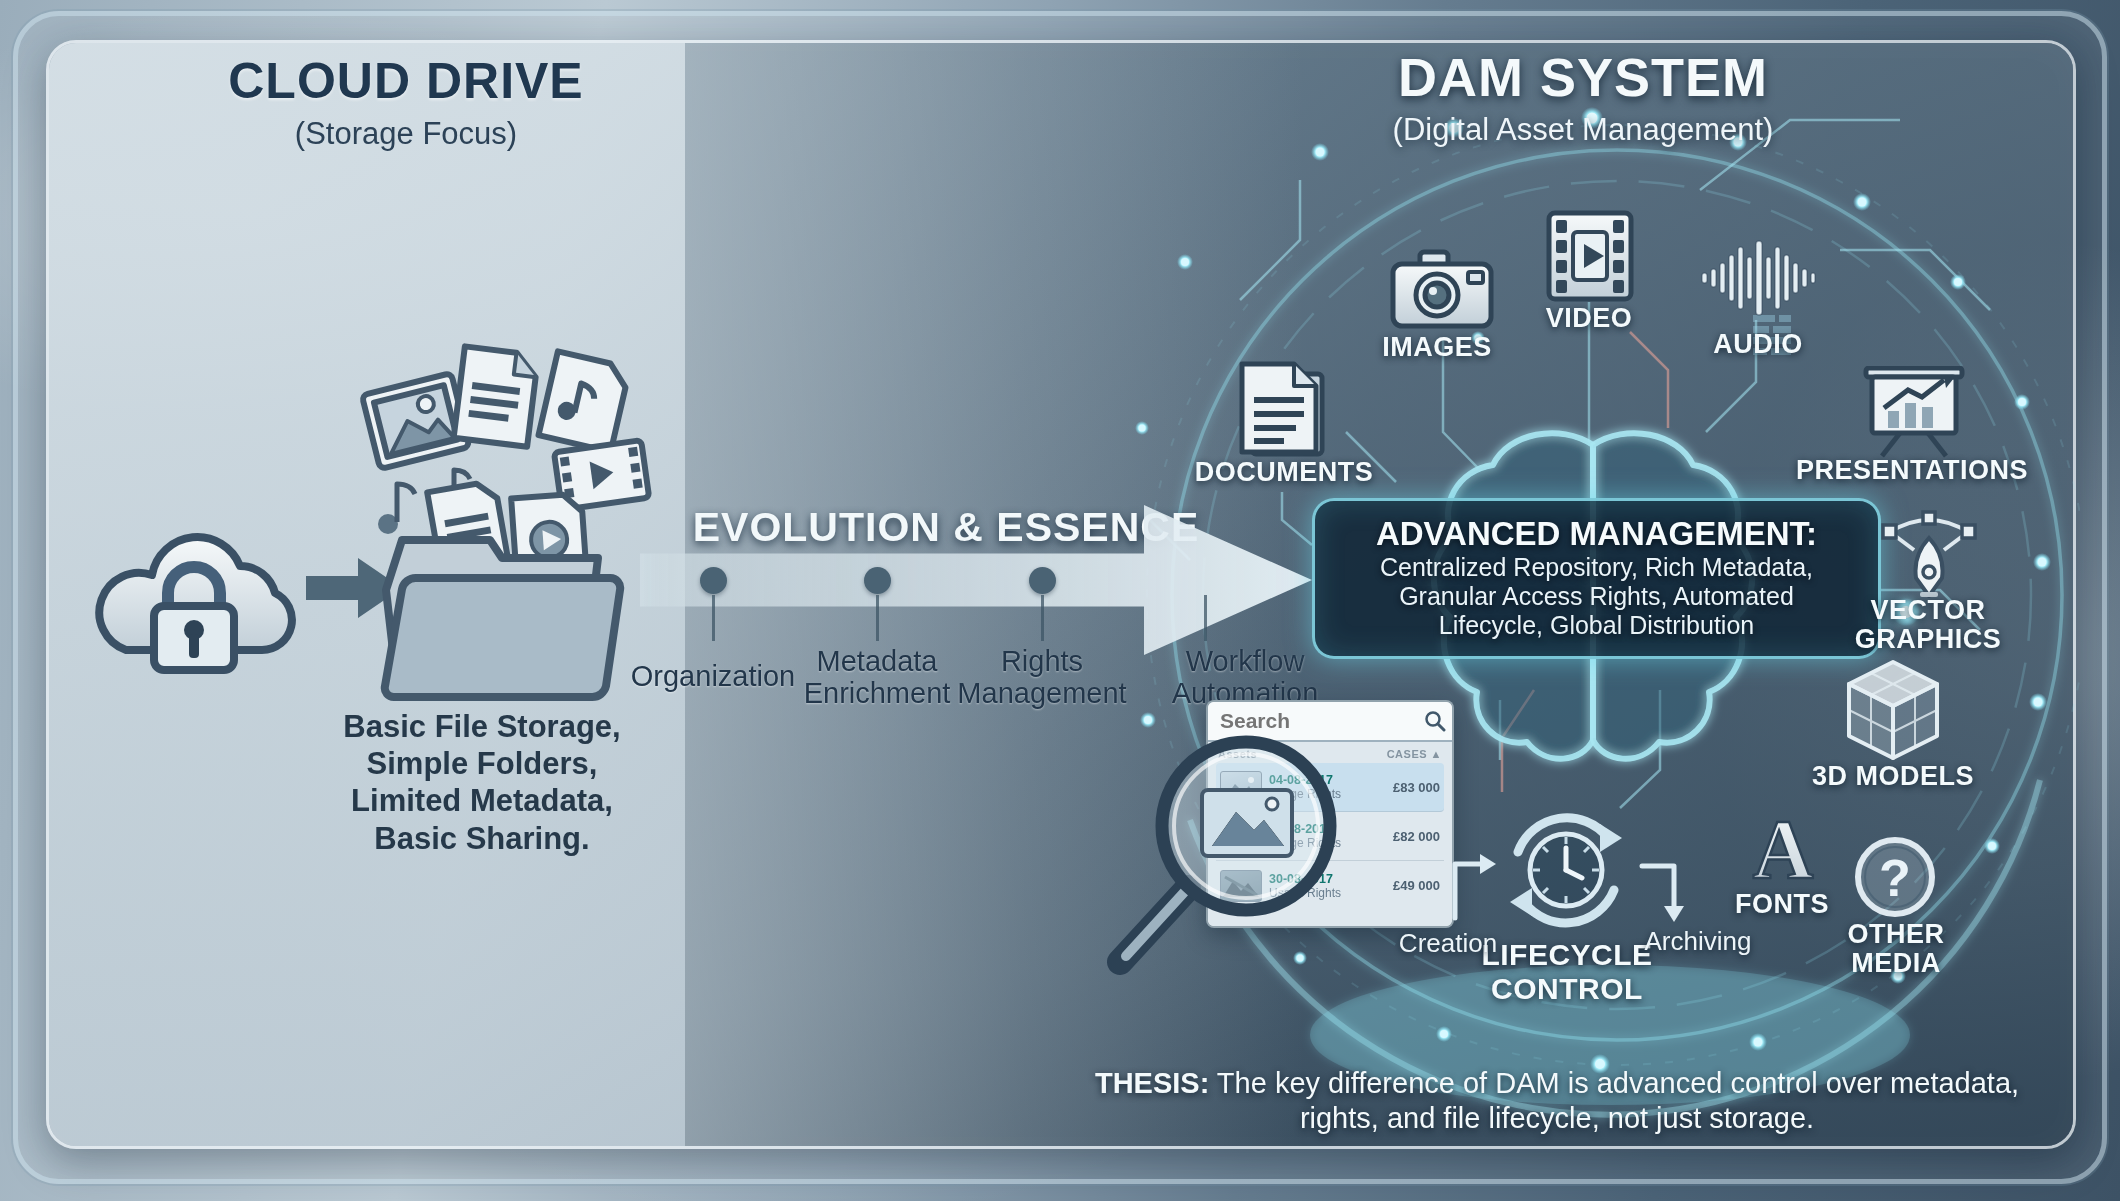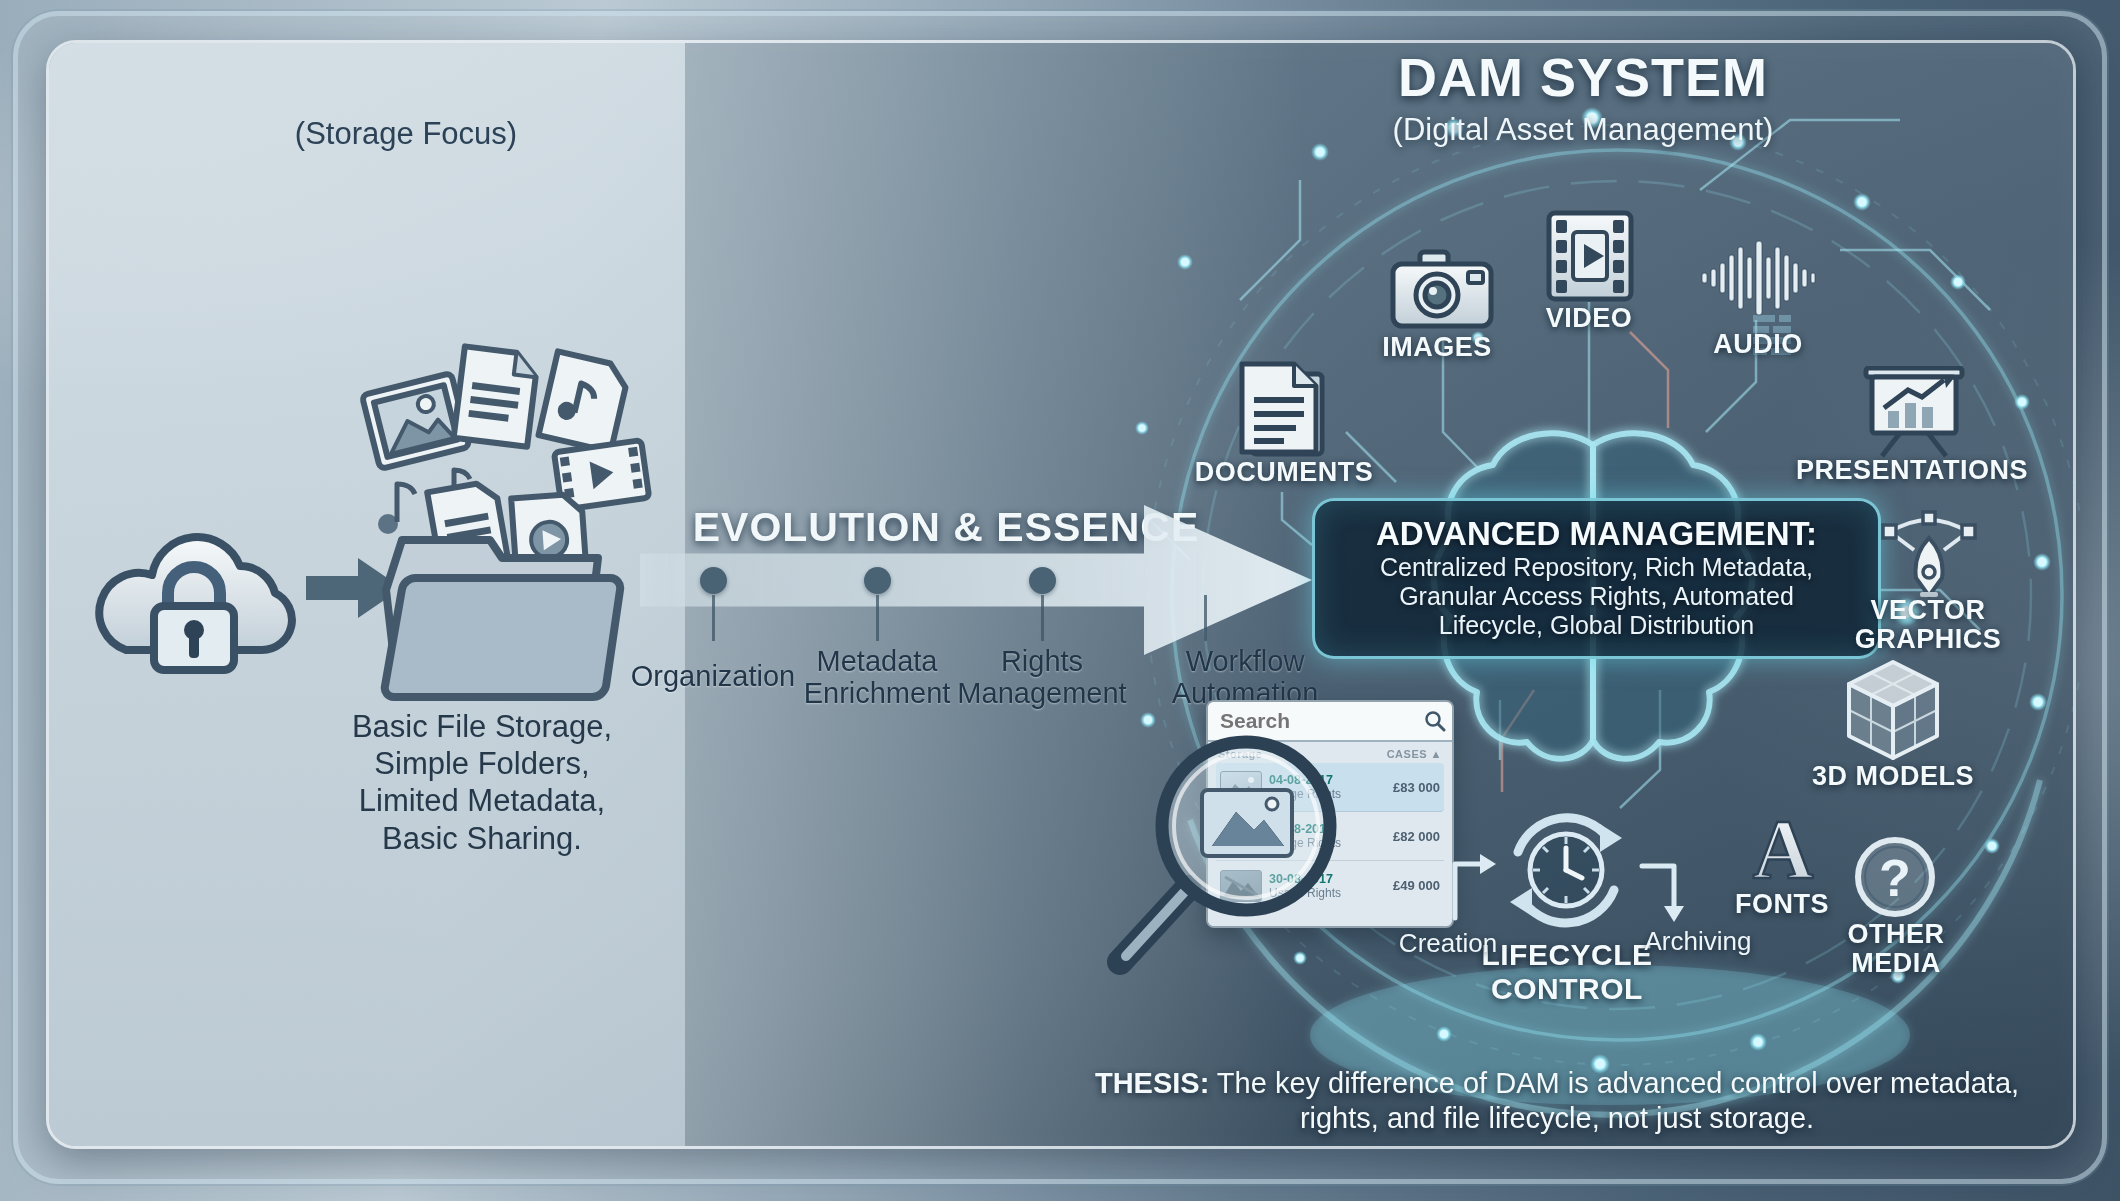--- a/index.html
+++ b/index.html
@@ -19,21 +19,21 @@
   .frame-outer{position:absolute;left:13px;top:11px;right:13px;bottom:17px;border:5px solid rgba(205,226,237,.55);border-radius:46px;box-shadow:0 0 0 2px rgba(120,150,170,.25), inset 0 0 60px rgba(255,255,255,.10);}
   .card{position:absolute;left:46px;top:40px;right:44px;bottom:52px;border:3px solid rgba(246,251,253,.7);border-radius:30px;overflow:hidden;box-shadow:0 14px 40px rgba(20,35,50,.35);}
   .zone-left{position:absolute;left:0;top:0;bottom:0;width:636px;background:linear-gradient(160deg,rgba(216,226,232,.92),rgba(198,211,219,.86) 60%,rgba(186,200,210,.88));}
   .zone-right{position:absolute;left:636px;top:0;bottom:0;right:0;background:linear-gradient(175deg,rgba(92,114,131,.78) 0%,rgba(77,98,115,.78) 40%,rgba(62,83,100,.84) 78%,rgba(50,70,87,.90) 100%);}
   .zone-mid-fade{position:absolute;left:636px;top:0;bottom:0;width:620px;background:linear-gradient(90deg,rgba(205,217,224,.55),rgba(205,217,224,.22) 55%,rgba(205,217,224,0));}
   
   .cloud-title{font-size:50px;font-weight:bold;letter-spacing:1px;color:#203850;text-shadow:0 2px 3px rgba(255,255,255,.5);}
   .cloud-sub{font-size:31px;color:#2c4257;}
   .dam-title{font-size:54px;font-weight:bold;letter-spacing:1px;color:#f4f9fb;text-shadow:0 3px 10px rgba(10,25,40,.75);}
   .dam-sub{font-size:31px;color:#eef5f9;text-shadow:0 2px 8px rgba(10,25,40,.7);}
-  .left-desc{font-size:31px;line-height:1.2;color:#26394a;font-weight:400;}
+  .left-desc{font-size:31px;line-height:1.2;color:#26394a;font-weight:700;}
   
   .evo-title{font-size:41px;font-weight:bold;color:#f2f8fa;letter-spacing:1px;text-shadow:0 3px 9px rgba(25,45,62,.85);}
   .arrow-band{left:640px;top:502px;width:672px;height:156px;
     background:linear-gradient(90deg,rgba(221,234,240,.62),rgba(233,243,248,.95));
     clip-path:polygon(0 33%,75% 33%,75% 2%,100% 50%,75% 98%,75% 67%,0 67%);
     filter:drop-shadow(0 4px 10px rgba(40,60,78,.25));}
   .dot{width:27px;height:27px;border-radius:50%;background:#4a6374;box-shadow:0 2px 4px rgba(30,48,62,.4);}
   .stem{width:3px;height:46px;background:rgba(62,86,102,.75);}
   .milestone-label{font-size:29px;line-height:1.12;color:#22364a;font-weight:500;text-shadow:0 1px 2px rgba(255,255,255,.45);}
   
@@ -177,20 +177,21 @@
         <rect x="1771" y="348" width="20" height="7"></rect>
     </g>
 
     <g filter="url(#glow)">
       <path d="M1593,445 C1560,423 1508,433 1493,465 C1458,470 1438,505 1453,537 C1428,557 1428,597 1450,617 C1435,647 1450,682 1477,692 C1472,722 1497,747 1527,742 C1547,767 1582,762 1593,740 Z" fill="rgba(45,95,120,.30)" stroke="rgba(168,231,242,.9)" stroke-width="6" stroke-linejoin="round"></path>
       <path d="M1593,445 C1626,423 1678,433 1693,465 C1728,470 1748,505 1733,537 C1758,557 1758,597 1736,617 C1751,647 1736,682 1709,692 C1714,722 1689,747 1659,742 C1639,767 1604,762 1593,740 Z" fill="rgba(45,95,120,.30)" stroke="rgba(168,231,242,.9)" stroke-width="6" stroke-linejoin="round"></path>
       <line x1="1593" y1="448" x2="1593" y2="738" stroke="rgba(168,231,242,.7)" stroke-width="5"></line>
     </g>
   </svg>
 
+  <div class="abs ctr cloud-title" style="left:406px;top:52px;">CLOUD DRIVE</div>
   <div class="abs ctr cloud-sub" style="left:406px;top:116px;">(Storage Focus)</div>
 
   <svg class="abs" style="left:72px;top:512px;" width="240" height="190" viewBox="0 0 240 190">
     <defs>
         <linearGradient id="metal" x1="0" y1="0" x2="0" y2="1">
           <stop offset="0%" stop-color="#f6f9fa"></stop>
           <stop offset="100%" stop-color="#c2cfd8"></stop>
         </linearGradient>
       </defs>
     <path d="M54,138 h136 a30,30 0 0 0 13,-57 a36,36 0 0 0 -35,-27 a46,46 0 0 0 -88,9 a33,33 0 0 0 -26,75 z" fill="url(#metal)" stroke="#3a5065" stroke-width="8" stroke-linejoin="round"></path>
@@ -436,21 +437,21 @@
       <input class="search-input" type="text" placeholder="Search" style="">
       <button class="search-btn">
         <svg width="22" height="22" viewBox="0 0 22 22">
           <circle cx="9" cy="9" r="6.5" fill="none" stroke="#41586b" stroke-width="2.5"></circle>
           <line x1="14" y1="14" x2="20" y2="20" stroke="#41586b" stroke-width="3" stroke-linecap="round"></line>
         </svg>
       </button>
     </div>
     <div class="tbl">
       <div class="tbl-head">
-        <span>Storage</span>
+        <span>Assets</span>
         <span>CASES ▲</span>
       </div>
       <div class="trow hl">
         <div class="thumb">
           <svg width="40" height="30" viewBox="0 0 40 30">
               <polygon points="4,26 14,12 22,20 28,14 36,26" fill="#5f7b8e"></polygon>
               <circle cx="30" cy="8" r="3" fill="#eef3f6"></circle>
             </svg>
         </div>
         <div class="trow-mid">

